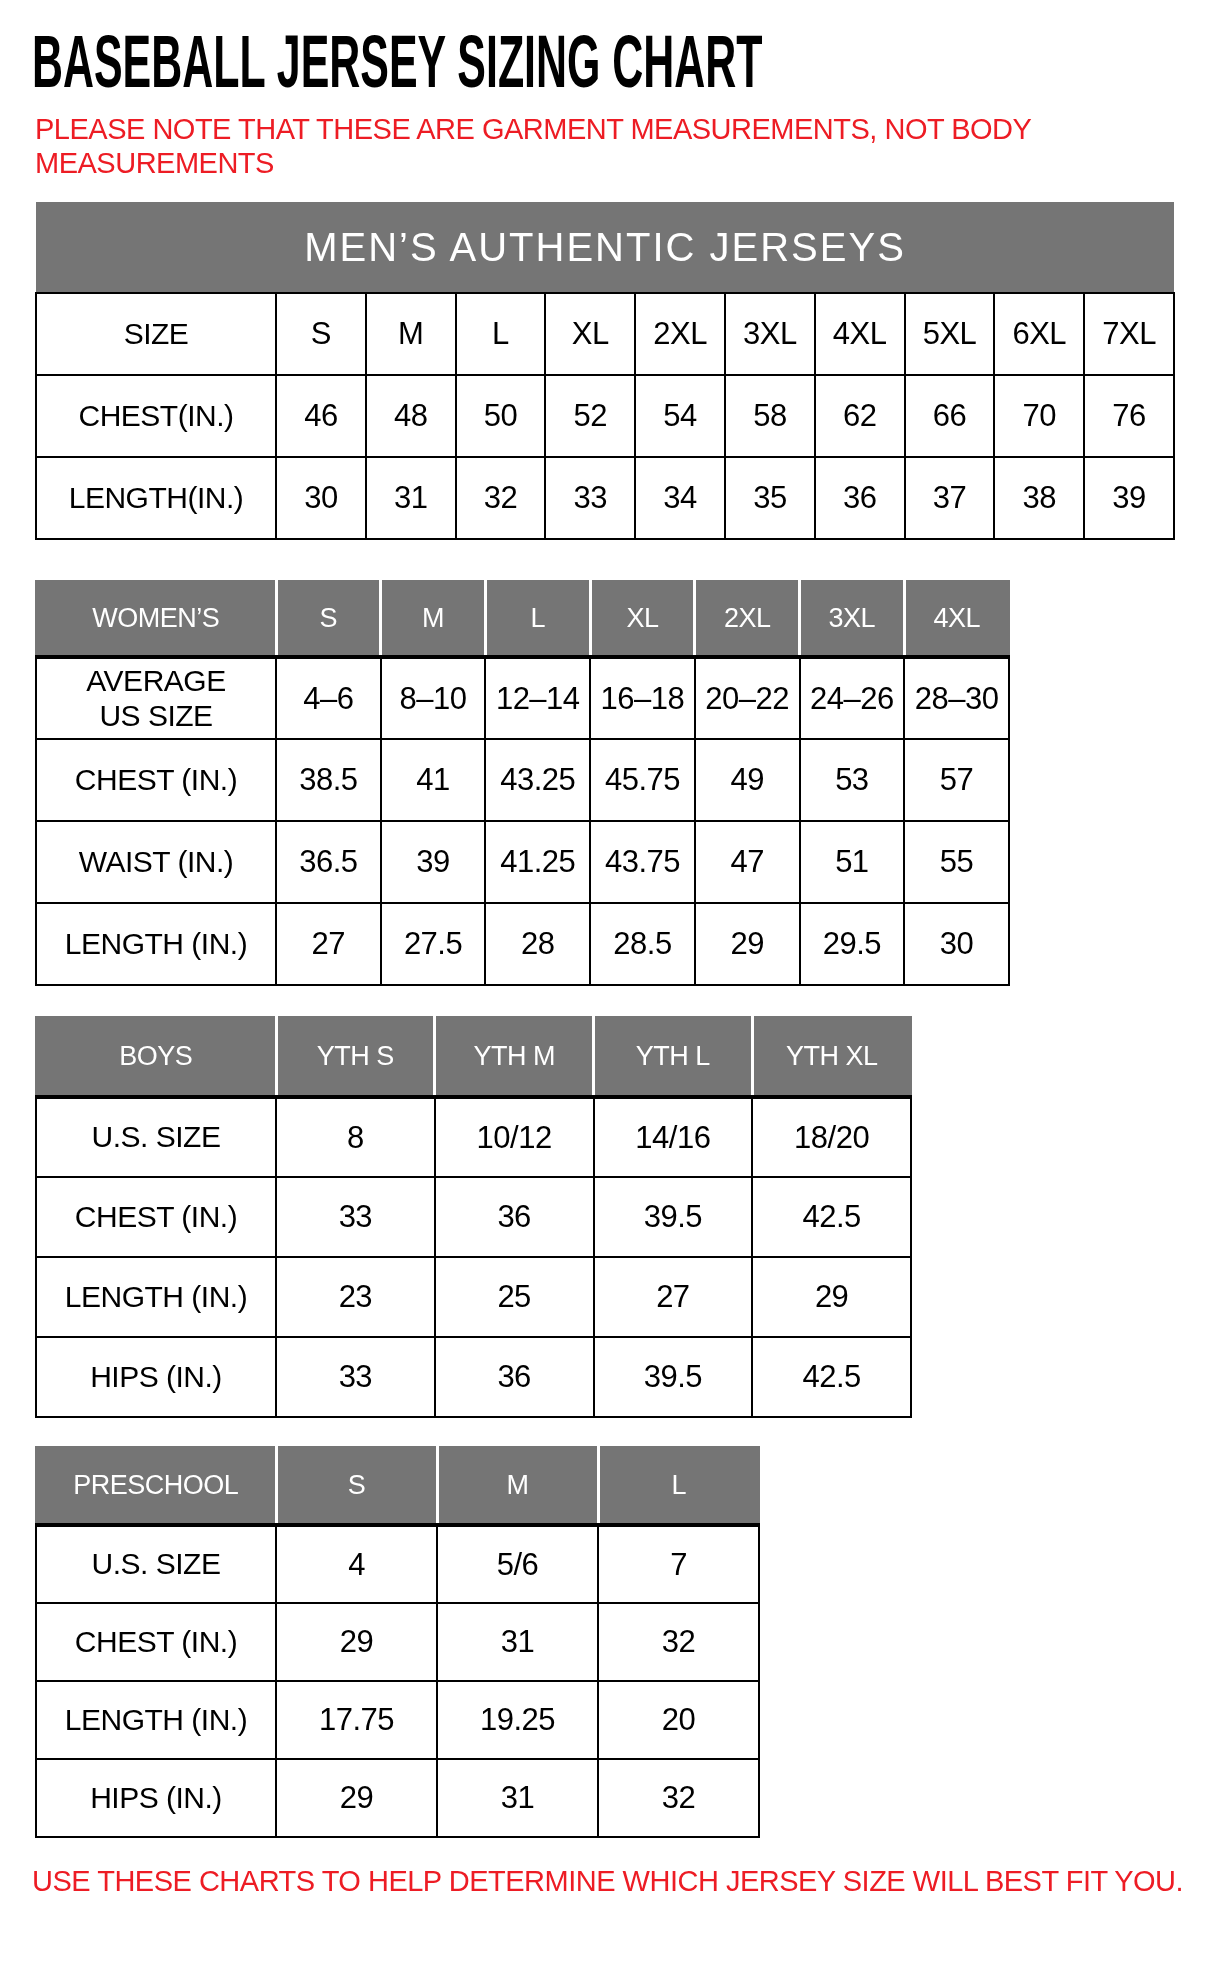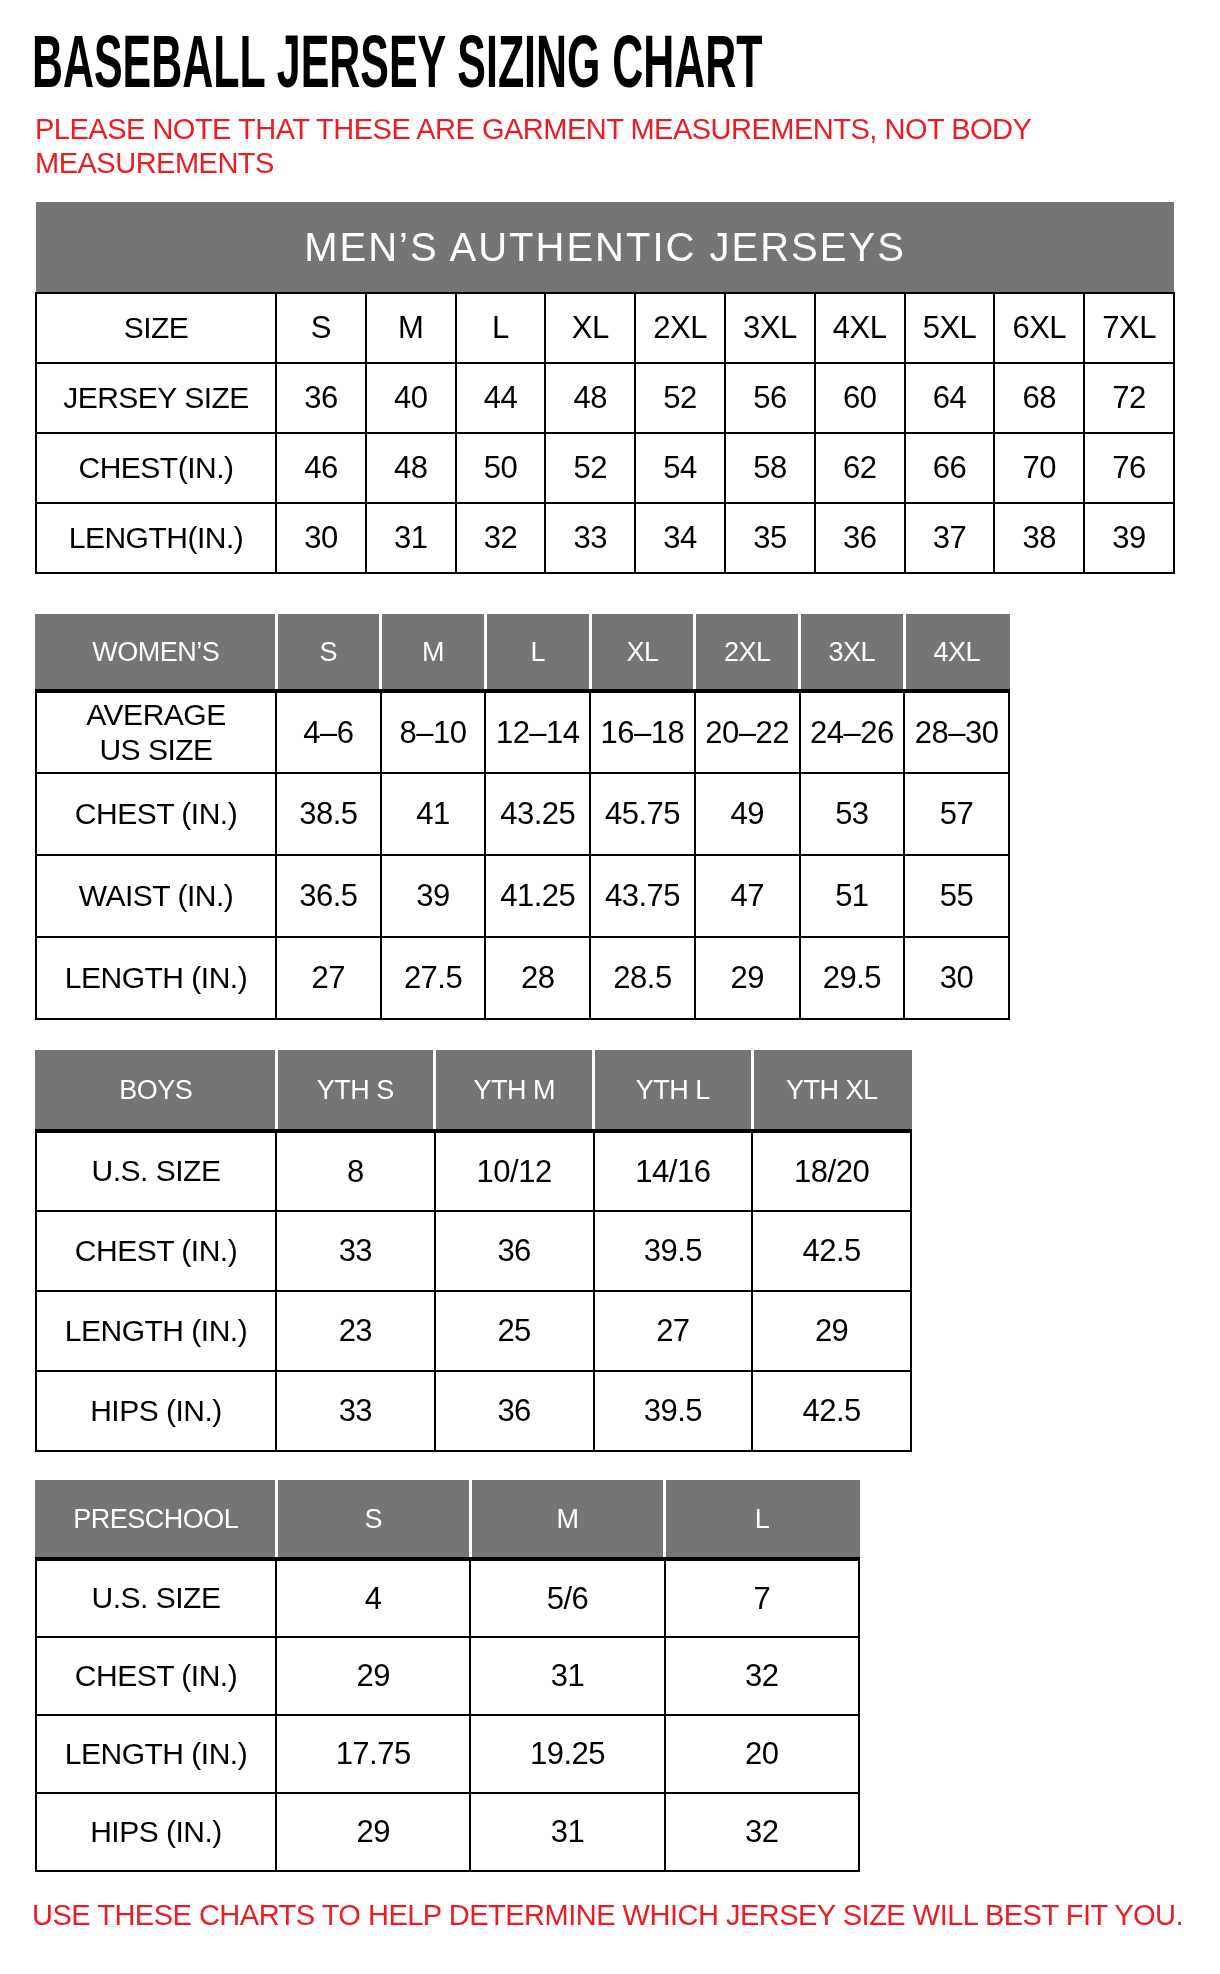--- a/index.html
+++ b/index.html
@@ -40,21 +40,21 @@
     text-align: center;
     margin: 0 0 0 3px;
     font-size: 31px;
     letter-spacing: -0.5px;
     border-radius: 21px;
   }
   table.size-table col.labelcol { width: 240px; }
   table.mens      { width: 1140px; margin-bottom: 40px; }
   table.womens    { width: 975px;  margin-bottom: 30px; }
   table.boys      { width: 877px;  margin-bottom: 28px; }
-  table.preschool { width: 825px;  margin-bottom: 0; }
+  table.preschool { width: 725px;  margin-bottom: 0; }
 
   table.size-table td, table.size-table tbody th {
     border: 2px solid #000000;
     padding: 0 4px;
     vertical-align: middle;
   }
   td.label { white-space: pre-line; font-size: 30px; line-height: 1.15; }
 
   
   th.banner {
@@ -75,21 +75,21 @@
     font-size: 27px;
     border-left: 3px solid #ffffff;
     border-right: 3px solid #ffffff;
     border-top: 2px solid #757575;
     border-bottom: 4px solid #000000;
     vertical-align: middle;
   }
   thead.gray-head th:first-child { border-left: 2px solid #757575; }
   thead.gray-head th:last-child  { border-right: 2px solid #757575; }
 
-  table.mens tbody tr      { height: 70px; }
+  table.mens tbody tr      { height: 82px; }
   table.womens thead tr    { height: 76px; }
   table.womens tbody tr    { height: 82px; text-align: center; }
   table.boys thead tr      { height: 80px; }
   table.boys tbody tr      { height: 80px; }
   table.preschool thead tr { height: 78px; }
   table.preschool tbody tr { height: 78px; }
 
   .footer {
     color: #ed1c24;
     font-size: 29px;
@@ -129,33 +129,20 @@
           <td>L</td>
           <td>XL</td>
           <td>2XL</td>
           <td>3XL</td>
           <td>4XL</td>
           <td>5XL</td>
           <td>6XL</td>
           <td>7XL</td>
         </tr>
         <tr>
-          <td class="label">JERSEY SIZE</td>
-          <td>36</td>
-          <td>40</td>
-          <td>44</td>
-          <td>48</td>
-          <td>52</td>
-          <td>56</td>
-          <td>60</td>
-          <td>64</td>
-          <td>68</td>
-          <td>72</td>
-        </tr>
-        <tr>
           <td class="label">CHEST(IN.)</td>
           <td>46</td>
           <td>48</td>
           <td>50</td>
           <td>52</td>
           <td>54</td>
           <td>58</td>
           <td>62</td>
           <td>66</td>
           <td>70</td>

